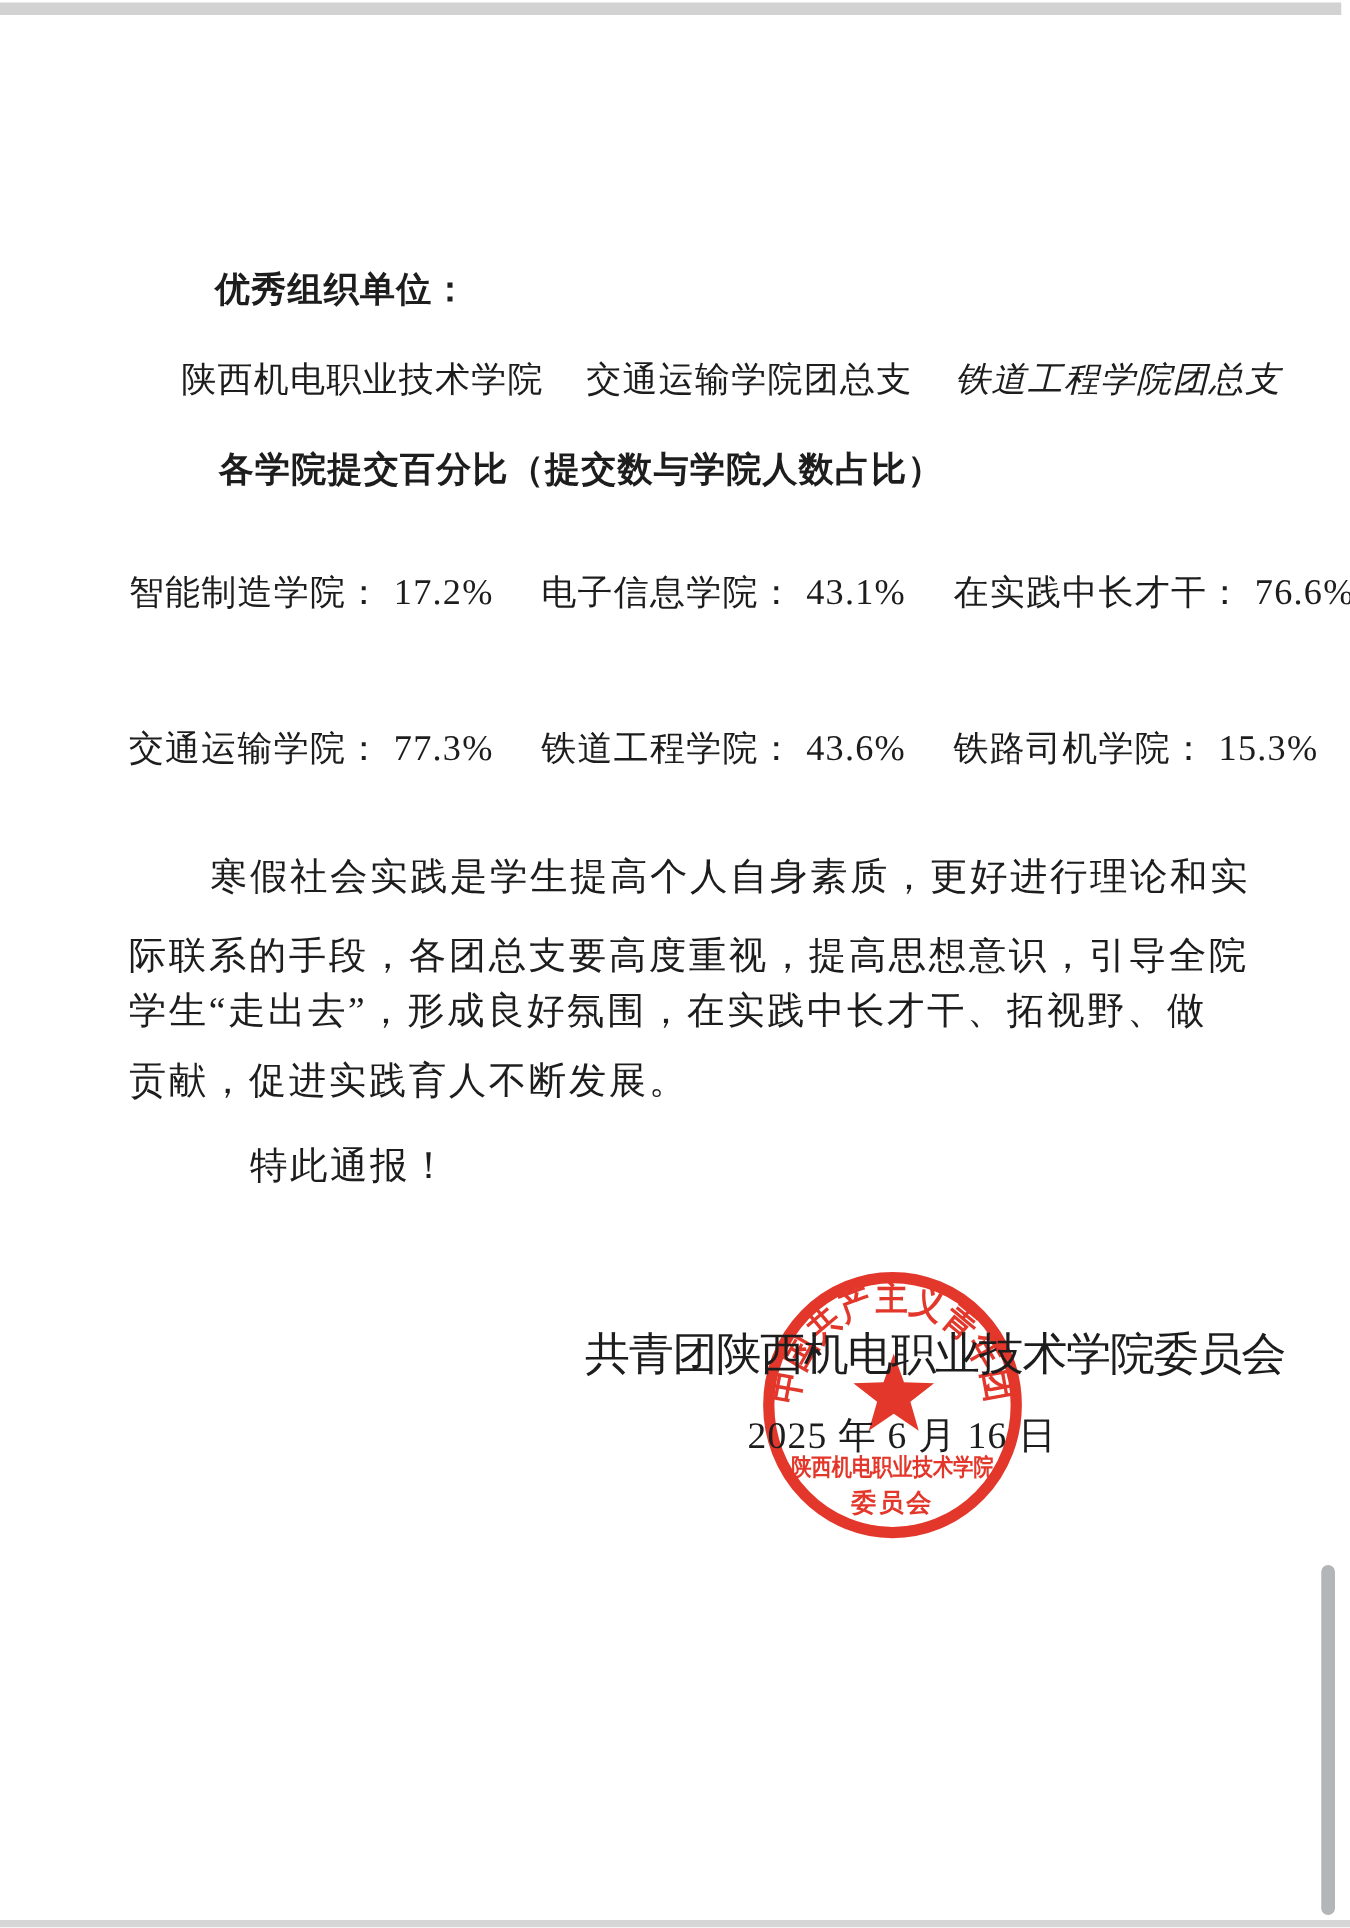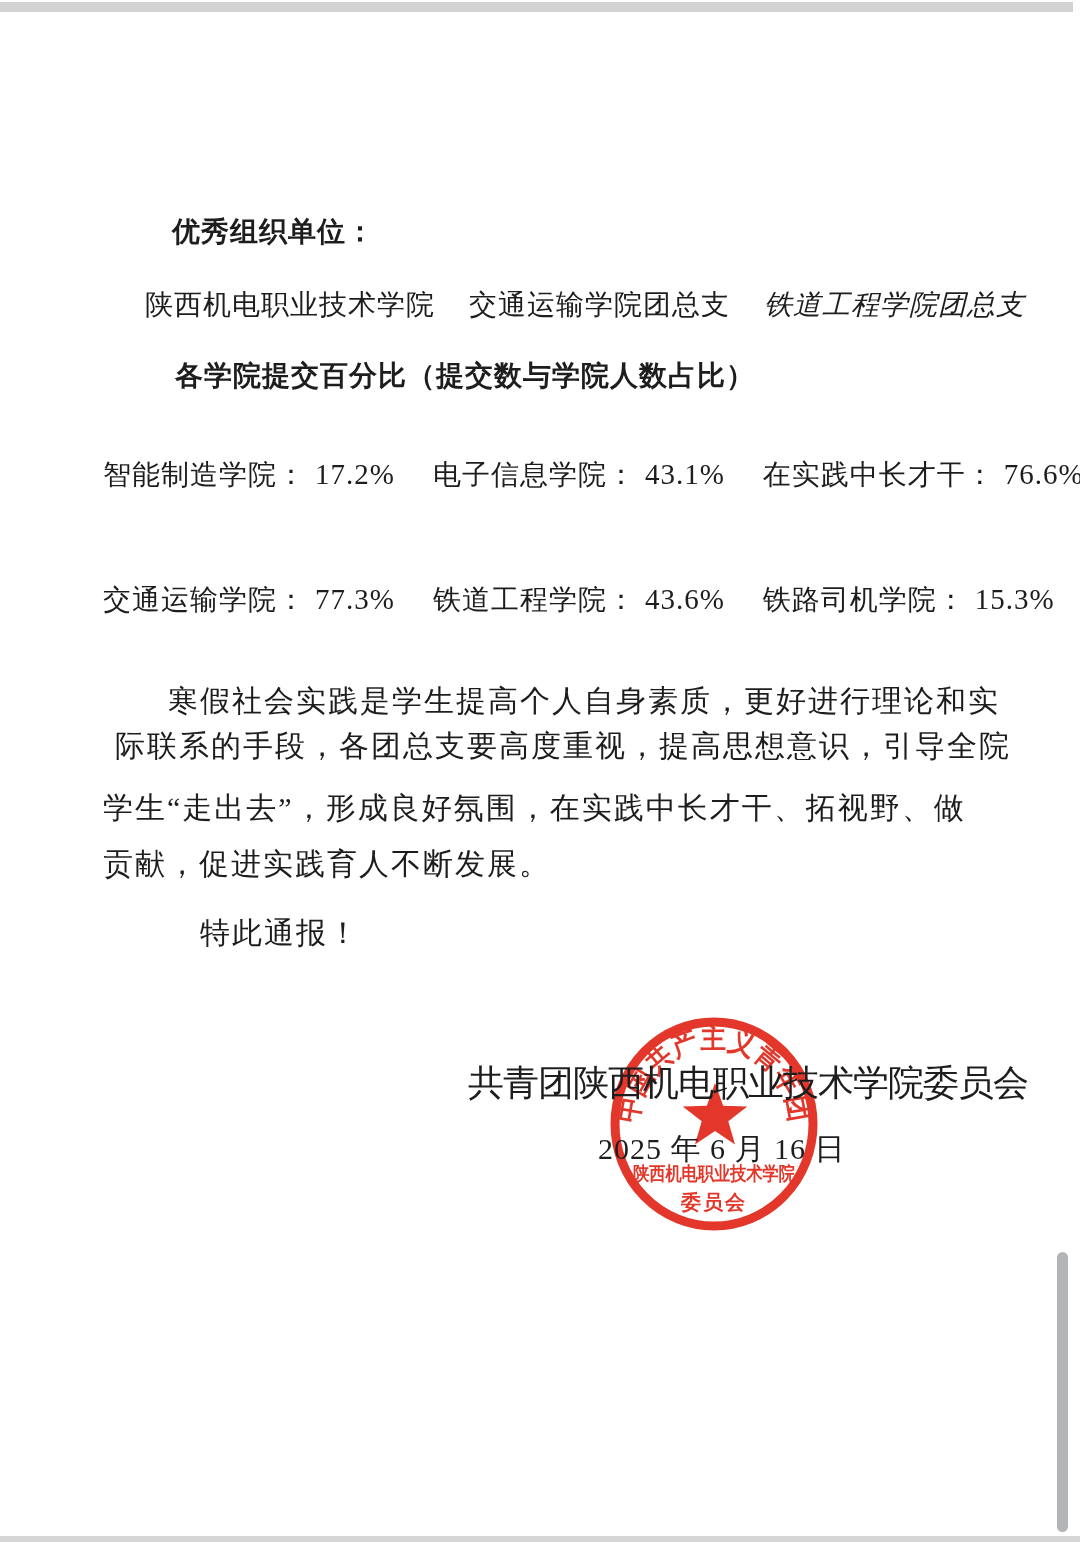--- a/index.html
+++ b/index.html
@@ -51,21 +51,21 @@
   <span class="stat-group"><span>在实践中长才干：</span><span class="stat-value">76.6%</span></span>
 </div>
 
 <div class="abs body-line" style="left:103px;top:583px;">
   <span class="stat-group"><span>交通运输学院：</span><span class="stat-value">77.3%</span></span>
   <span class="stat-group"><span>铁道工程学院：</span><span class="stat-value">43.6%</span></span>
   <span class="stat-group"><span>铁路司机学院：</span><span class="stat-value">15.3%</span></span>
 </div>
 
 <div class="para-line para-indent" style="top:681px;">寒假社会实践是学生提高个人自身素质，更好进行理论和实</div>
-<div class="para-line" style="top:726px;margin-left:12px;">际联系的手段，各团总支要高度重视，提高思想意识，引导全院</div>
+<div class="para-line" style="top:744px;">际联系的手段，各团总支要高度重视，提高思想意识，引导全院</div>
 <div class="para-line" style="top:788px;">学生“走出去”，形成良好氛围，在实践中长才干、拓视野、做</div>
 <div class="para-line" style="top:844px;">贡献，促进实践育人不断发展。</div>
 
 <div class="abs closing" style="left:200px;top:916px;">特此通报！</div>
 
 <svg class="seal" viewBox="0 0 216 222">
   <defs>
     <path id="arcpath" d="M 32 112 A 76 76 0 0 1 184 112" fill="none"></path>
   </defs>
   <ellipse cx="108" cy="112" rx="99" ry="102" fill="none" stroke="#e02718" stroke-width="9"></ellipse>

